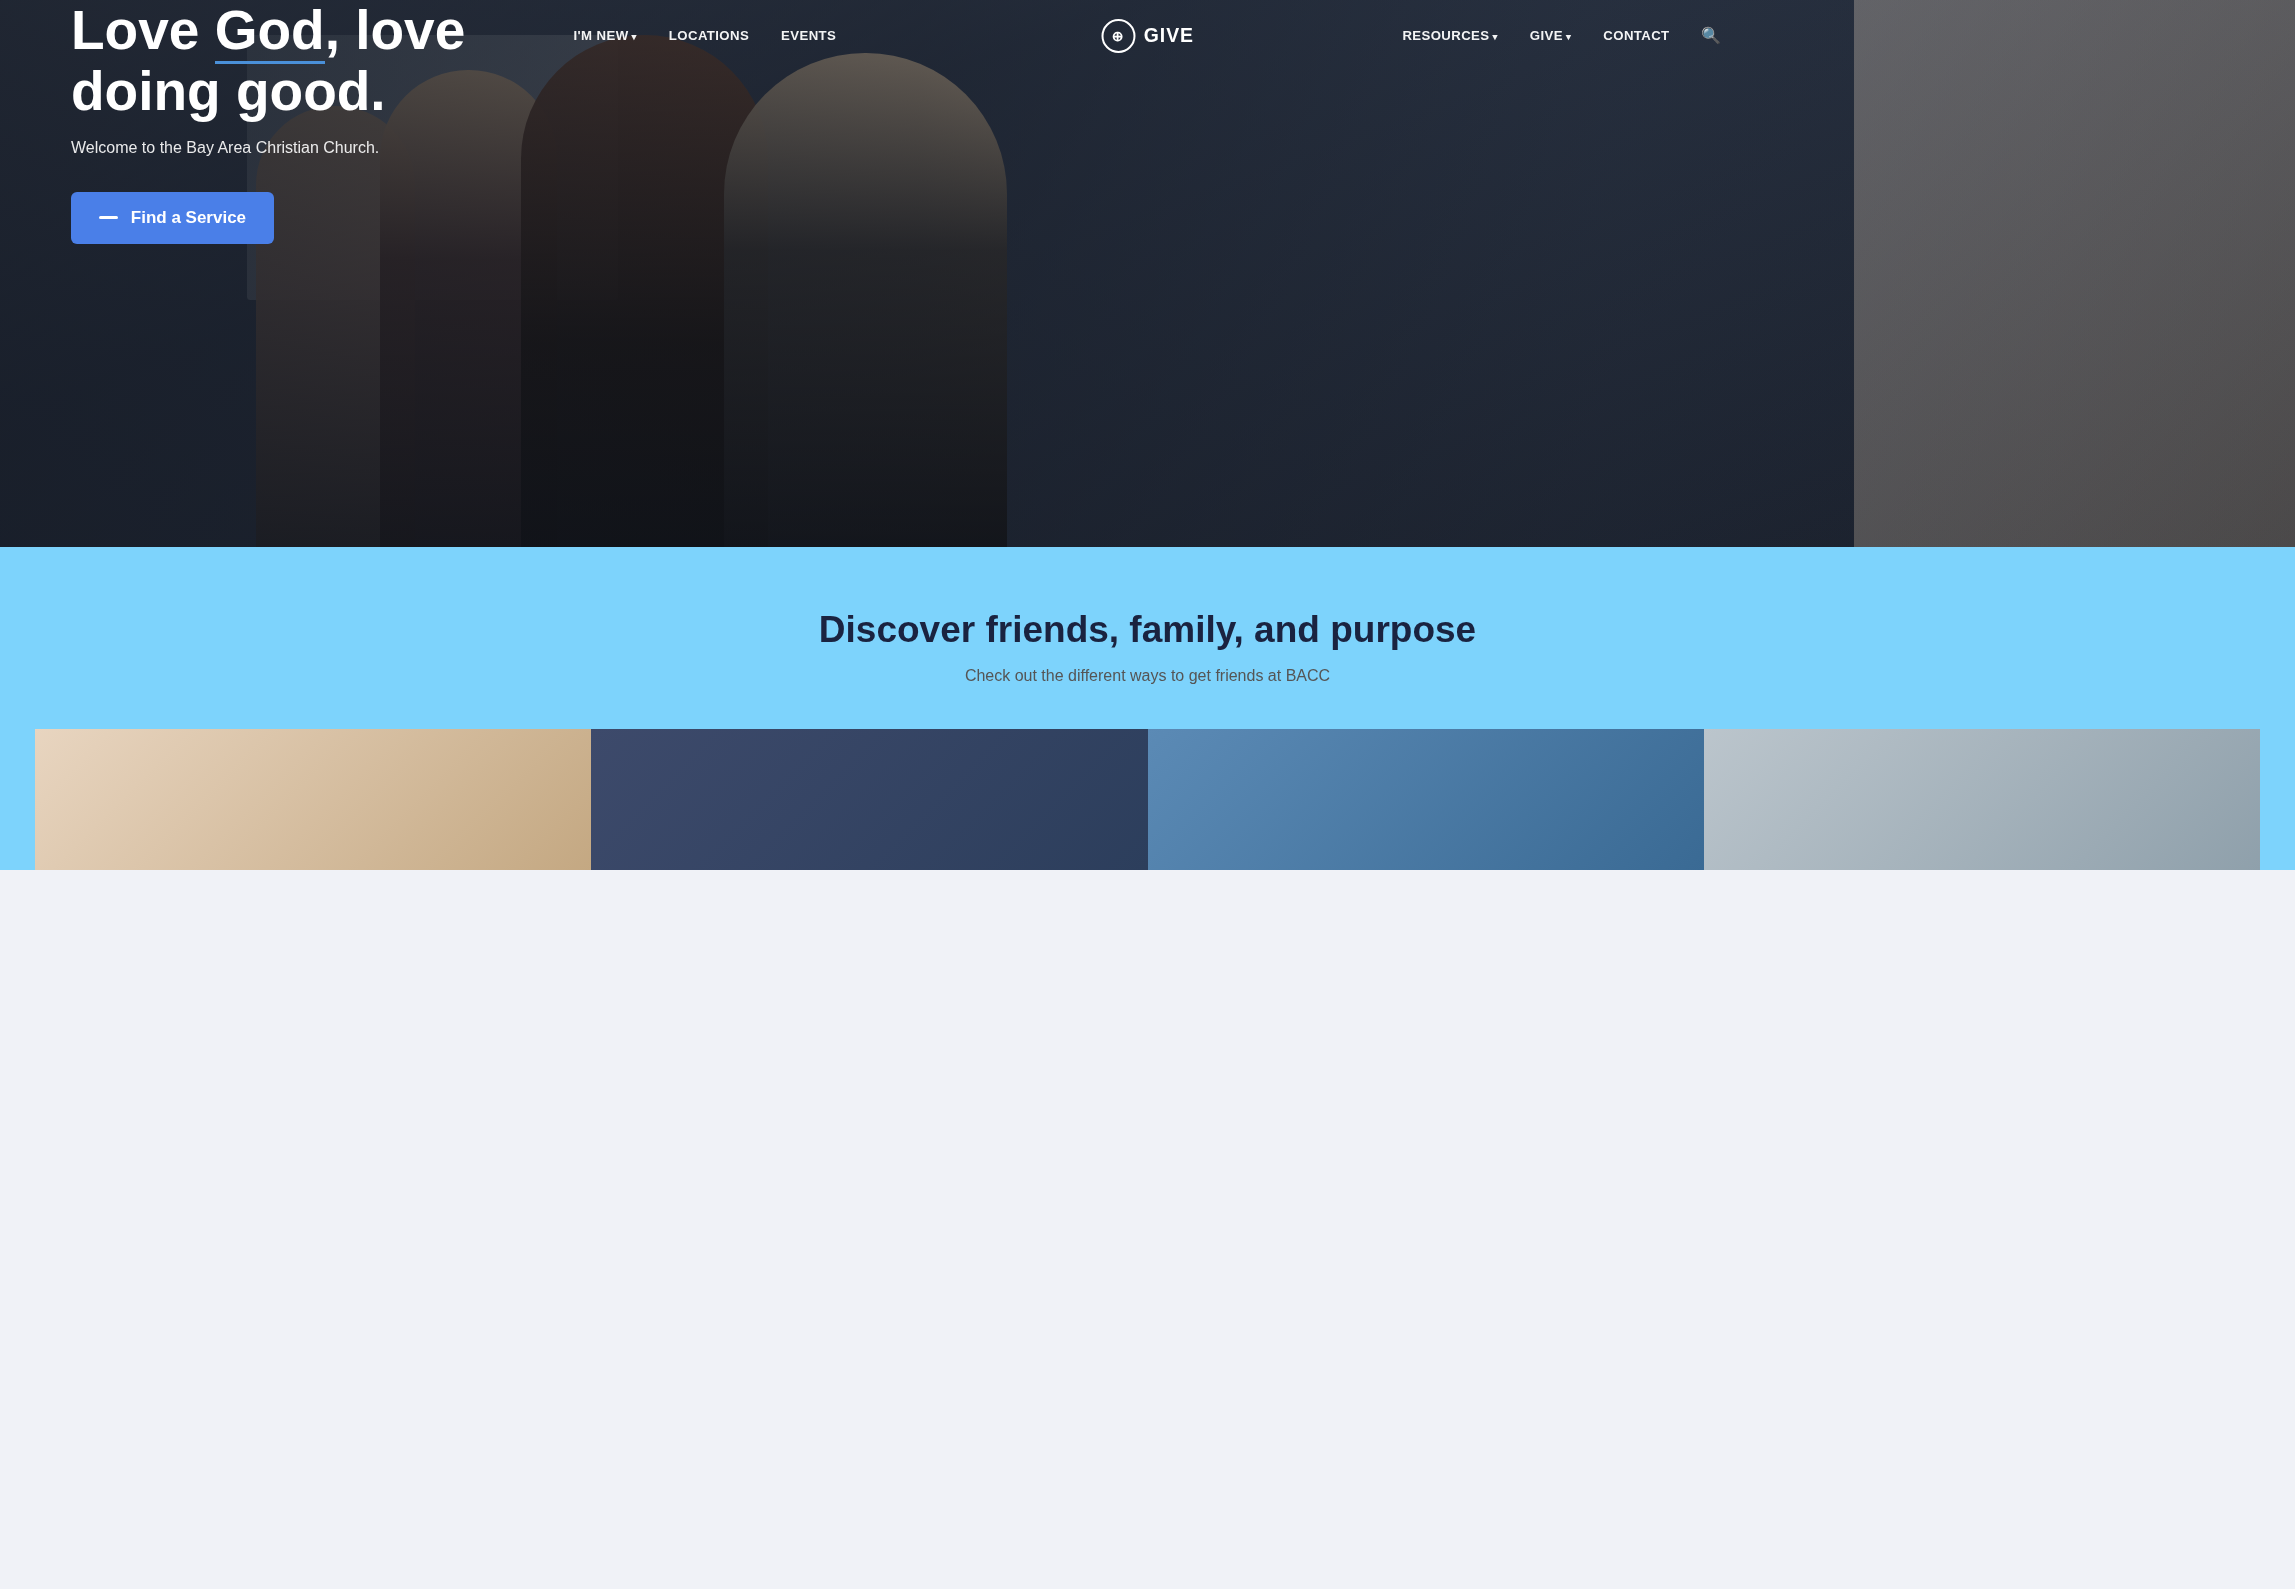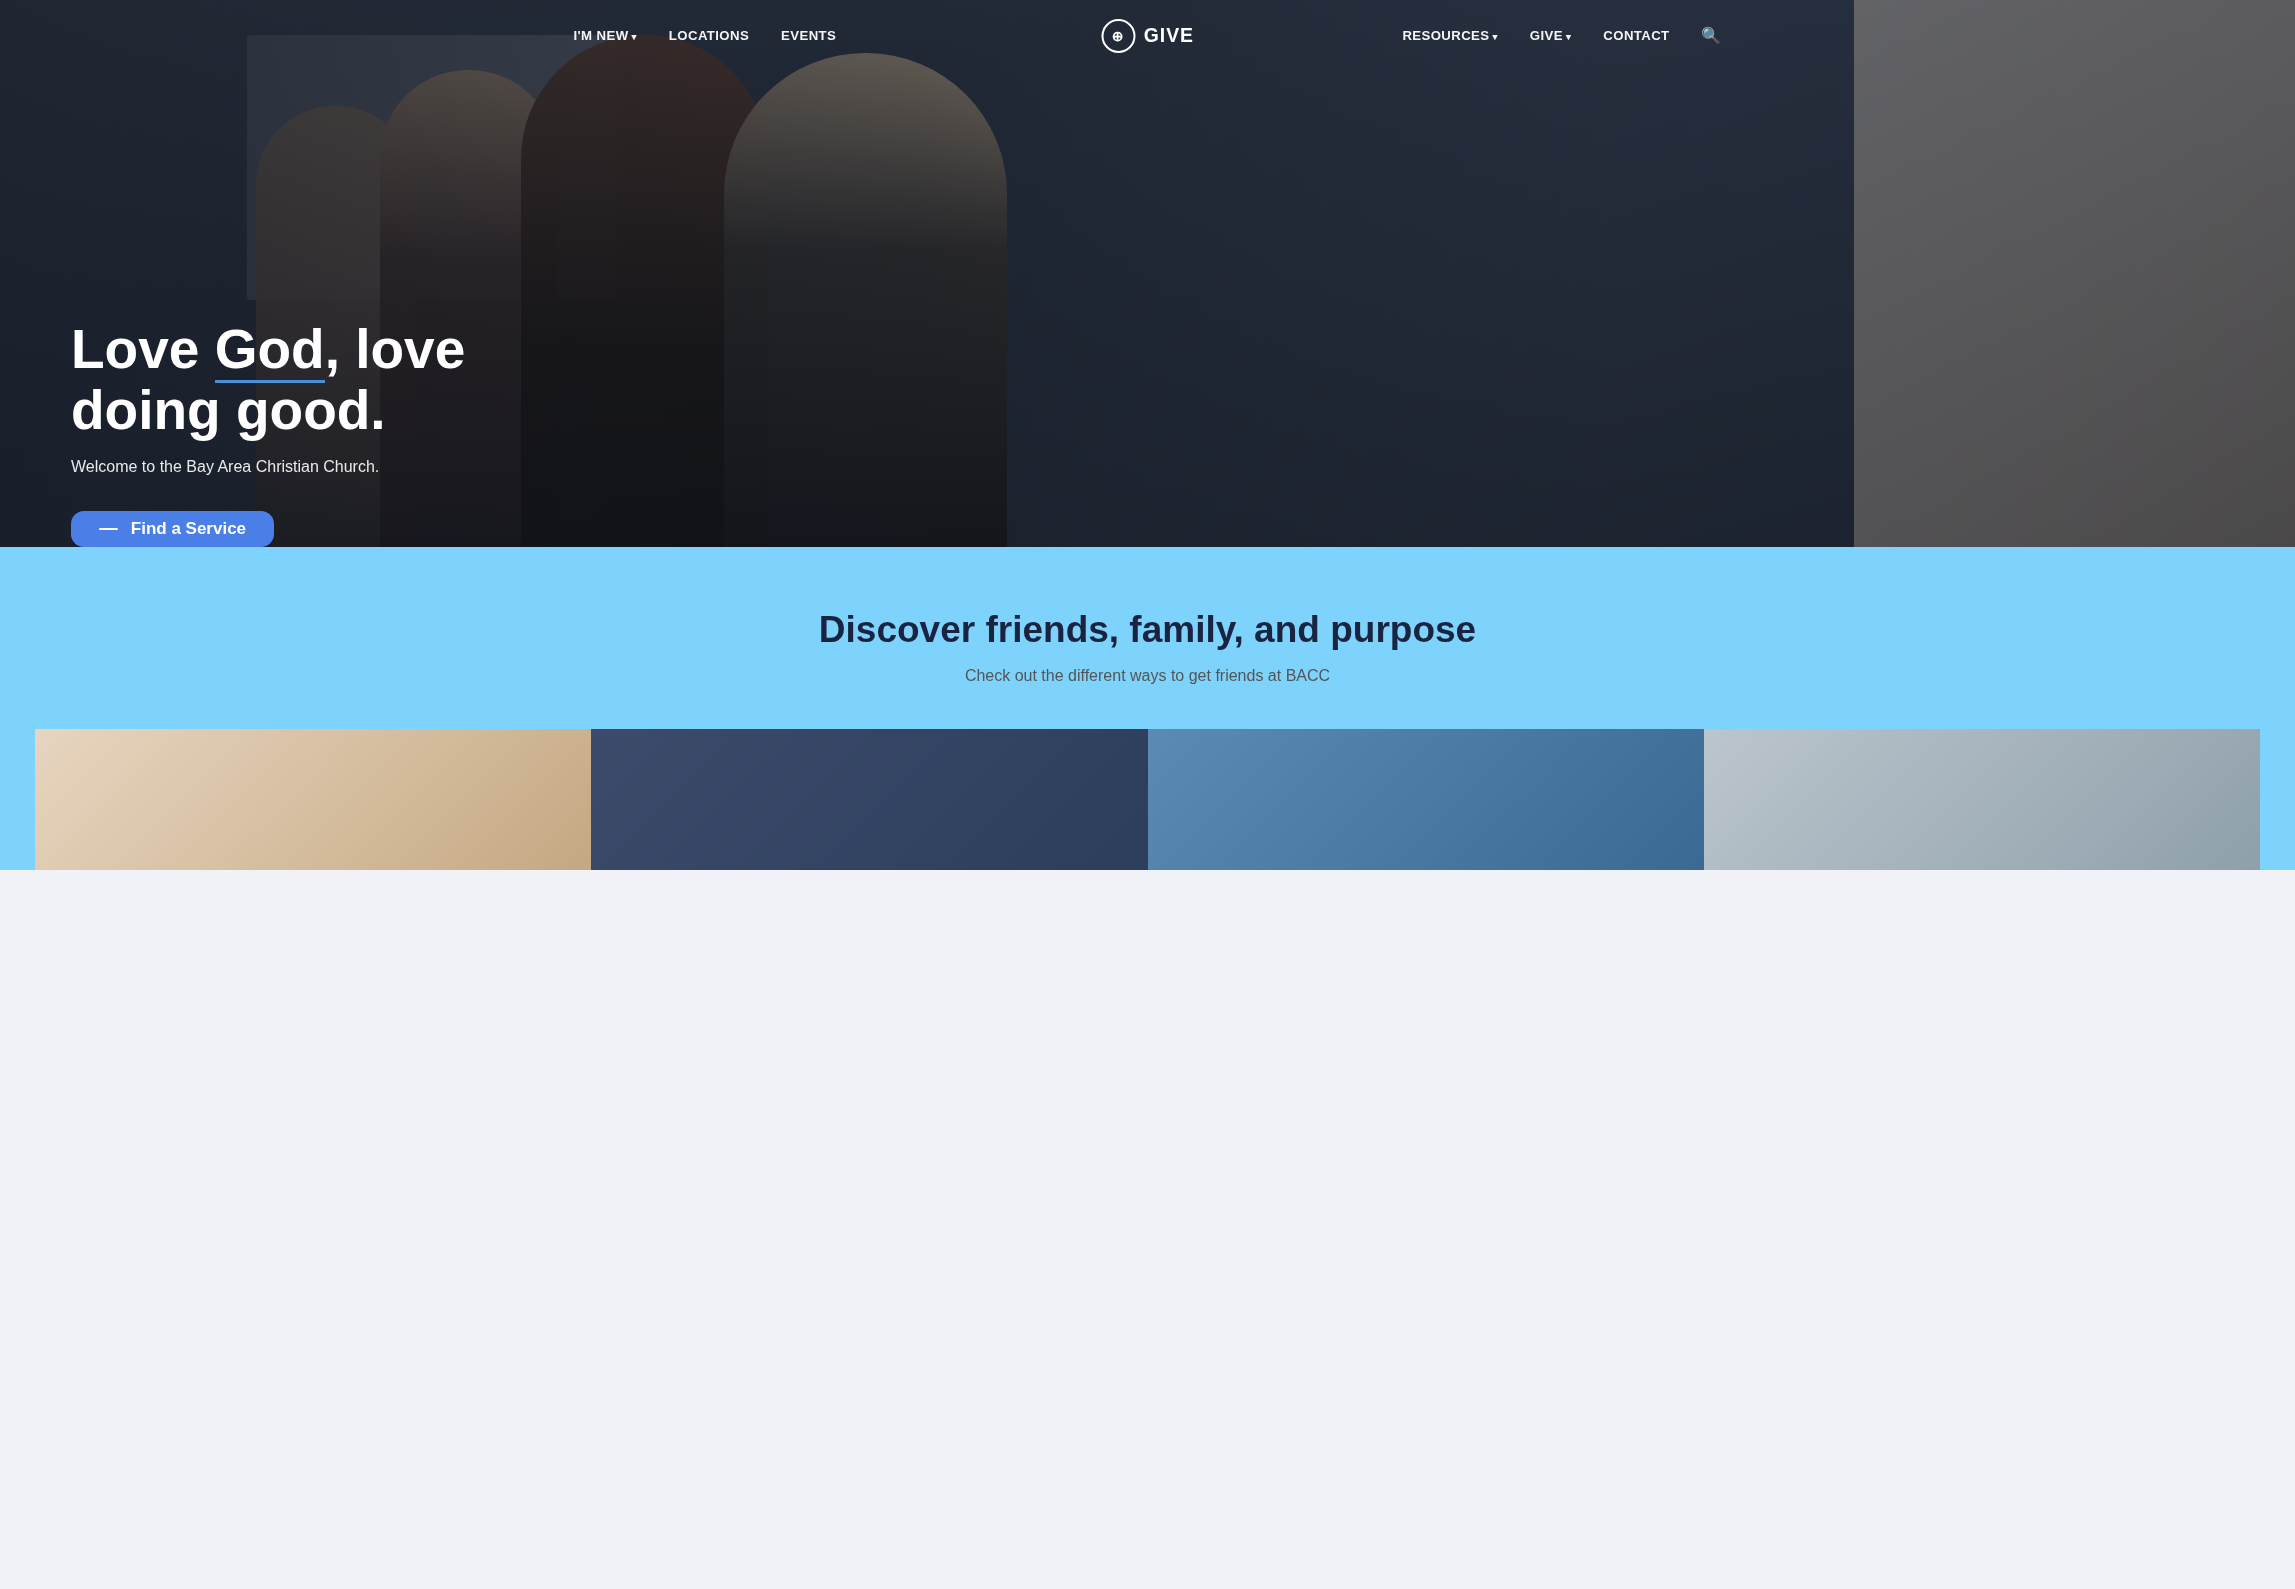--- a/index.html
+++ b/index.html
@@ -92,21 +92,21 @@
       opacity: 0.9;
     }
 
     
     .hero {
       position: relative;
       width: 100%;
       height: 547px;
       overflow: hidden;
       display: flex;
-      align-items: flex-end;
+      align-items: flex-start;
     }
 
     .hero-bg {
       position: absolute;
       inset: 0;
       background: linear-gradient(
         to right,
         rgba(20,25,35,0.78) 0%,
         rgba(20,25,35,0.55) 40%,
         rgba(20,25,35,0.15) 70%,
@@ -172,22 +172,22 @@
     }
 
     .cta-button {
       display: inline-flex;
       align-items: center;
       gap: 12.4px;
       background: #4a7fe8;
       color: #fff;
       font-size: 17px;
       font-weight: 700;
-      padding: 8px 28px;
-      border-radius: 13px;
+      padding: 16px 28px;
+      border-radius: 6px;
       border: none;
       cursor: pointer;
       text-decoration: none;
     }
 
     .cta-dash {
       display: inline-block;
       width: 19.4px;
       height: 2.6px;
       background: #fff;

